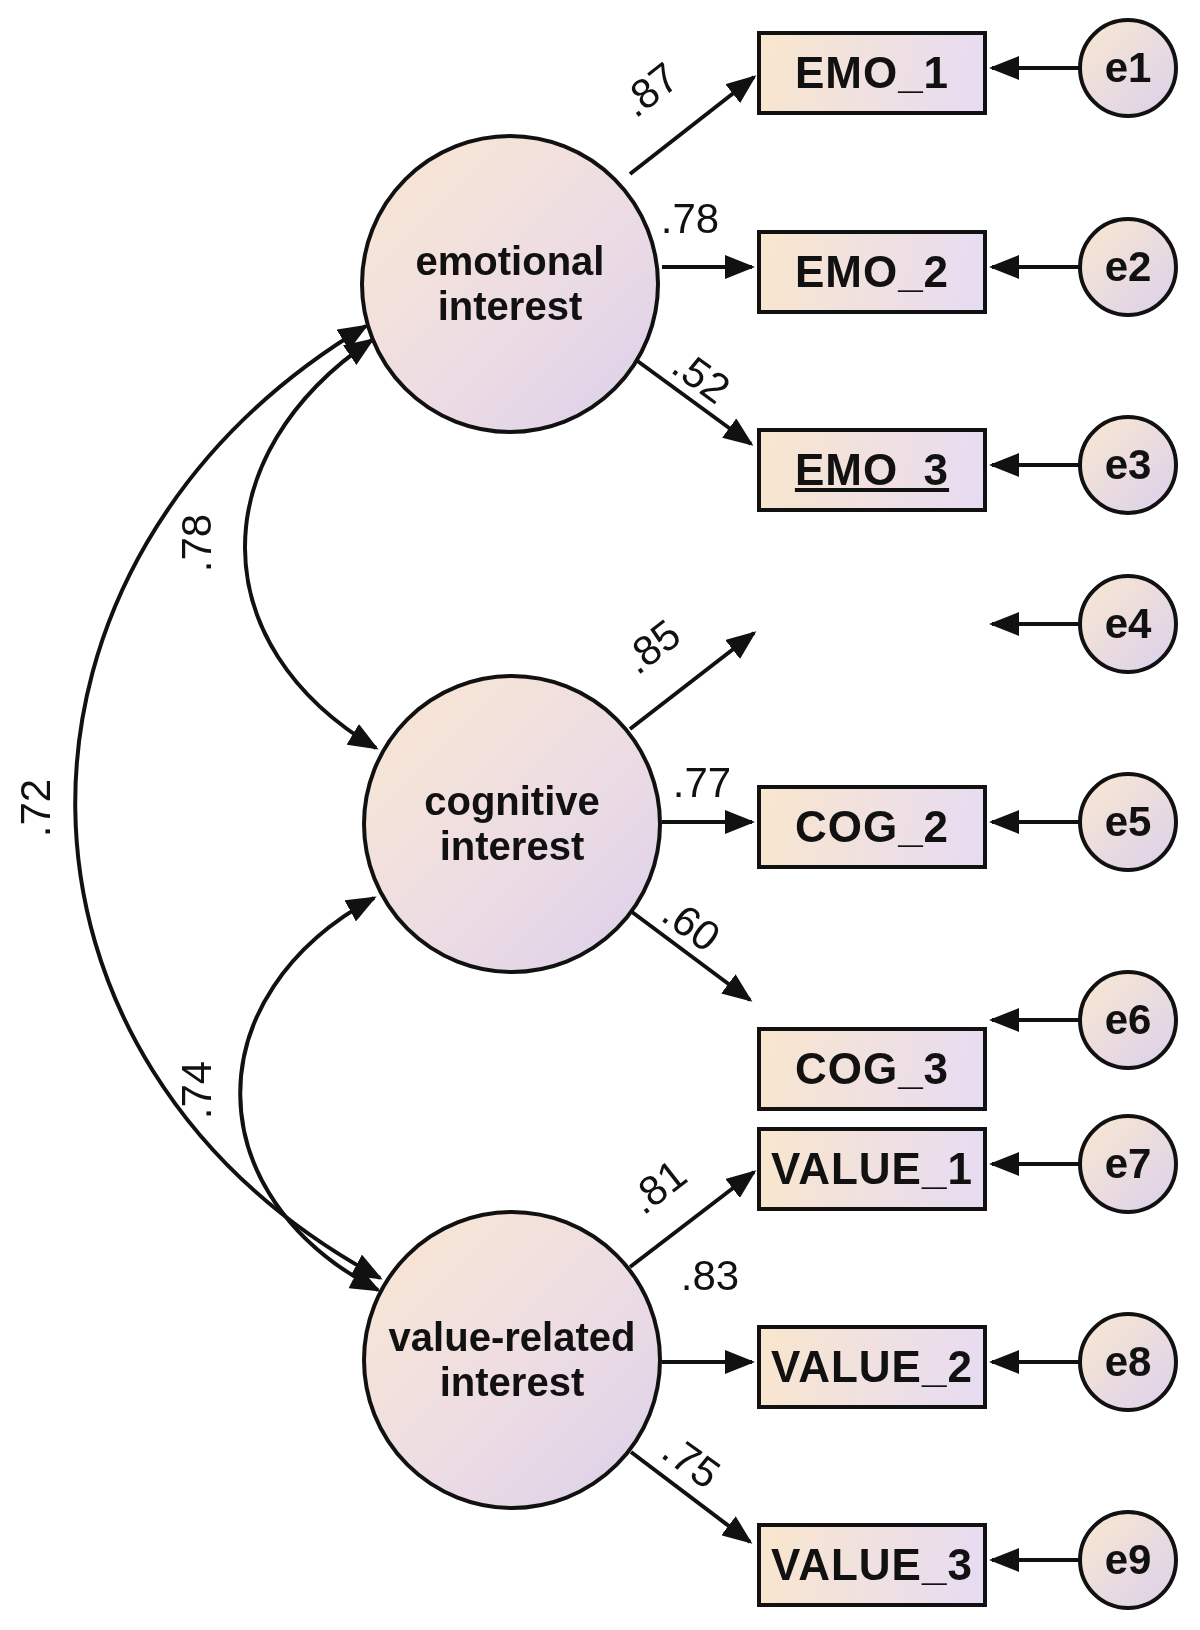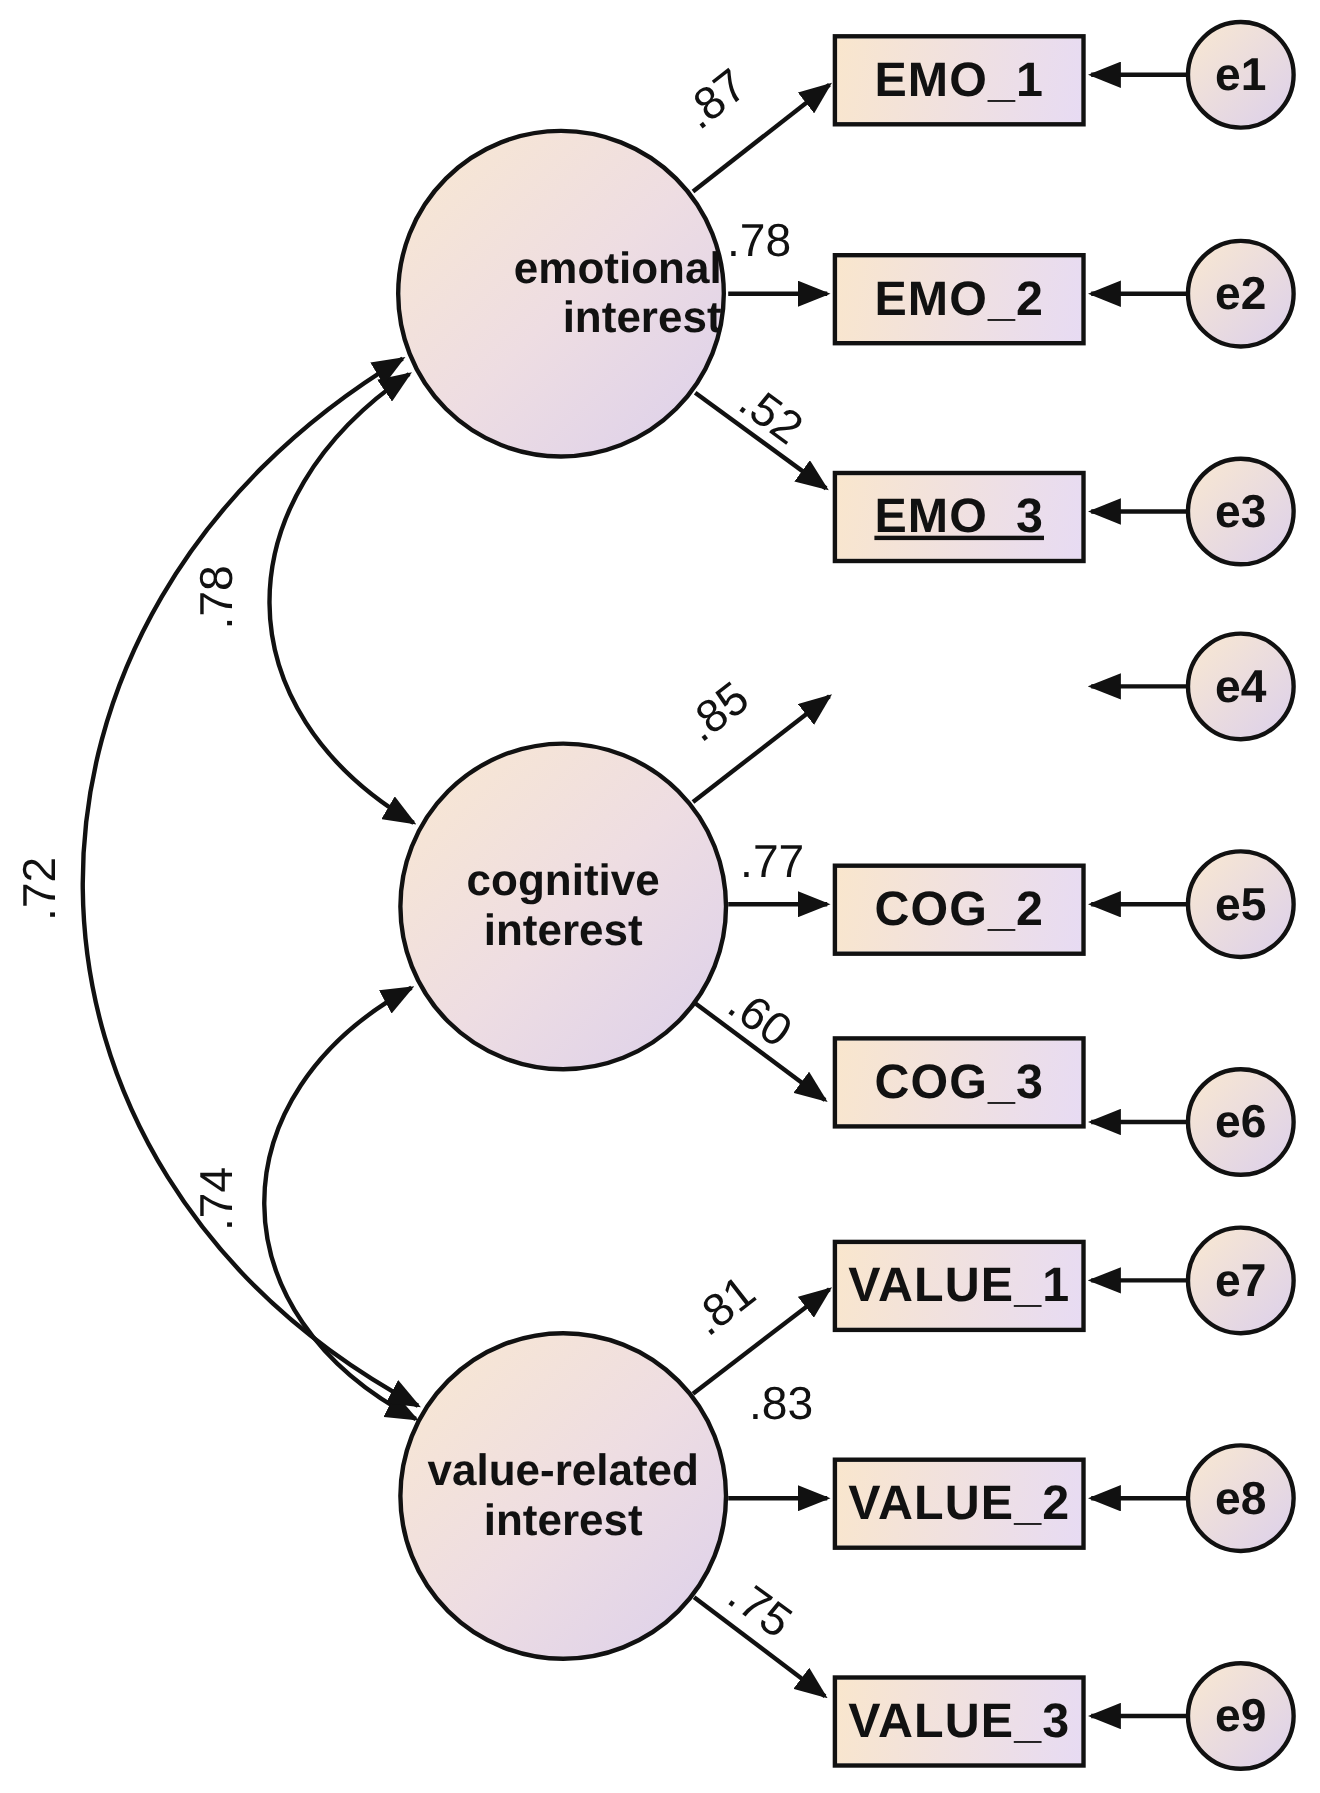--- a/index.html
+++ b/index.html
@@ -86,38 +86,38 @@
     <line x1="1080" y1="1020" x2="992" y2="1020" marker-end="url(#ah)"></line>
     <line x1="1080" y1="1164" x2="992" y2="1164" marker-end="url(#ah)"></line>
     <line x1="1080" y1="1362" x2="992" y2="1362" marker-end="url(#ah)"></line>
     <line x1="1080" y1="1560" x2="992" y2="1560" marker-end="url(#ah)"></line>
 
     <path d="M 372 340 C 202 455, 202 645, 376 748" marker-start="url(#ahs)" marker-end="url(#ah)"></path>
     <path d="M 374 898 C 195 995, 195 1195, 378 1290" marker-start="url(#ahs)" marker-end="url(#ah)"></path>
     <path d="M 366 326 C -24 560, -24 1060, 380 1278" marker-start="url(#ahs)" marker-end="url(#ah)"></path>
   </svg>
 
-  <div class="factor-circle" style="left:360px; top:117px;align-items:flex-end;">
+  <div class="factor-circle" style="left:360px; top:134px;">
     <span>emotional</span>
     <span>interest</span>
   </div>
   <div class="factor-circle" style="left:362px; top:674px;">
     <span>cognitive</span>
     <span>interest</span>
   </div>
   <div class="factor-circle" style="left:362px; top:1210px;">
     <span>value-related</span>
     <span>interest</span>
   </div>
 
   <div class="indicator-box" style="top:31px;">EMO_1</div>
   <div class="indicator-box" style="top:230px;">EMO_2</div>
   <div class="indicator-box" style="top:428px;text-decoration:underline;">EMO_3</div>
   <div class="indicator-box" style="top:785px;">COG_2</div>
-  <div class="indicator-box" style="top:942px;">COG_3</div>
+  <div class="indicator-box" style="top:1027px;">COG_3</div>
   <div class="indicator-box" style="top:1127px;">VALUE_1</div>
   <div class="indicator-box" style="top:1325px;">VALUE_2</div>
   <div class="indicator-box" style="top:1523px;">VALUE_3</div>
 
   <div class="error-circle" style="top:18px;">e1</div>
   <div class="error-circle" style="top:217px;">e2</div>
   <div class="error-circle" style="top:415px;">e3</div>
   <div class="error-circle" style="top:574px;">e4</div>
   <div class="error-circle" style="top:772px;">e5</div>
   <div class="error-circle" style="top:970px;">e6</div>

